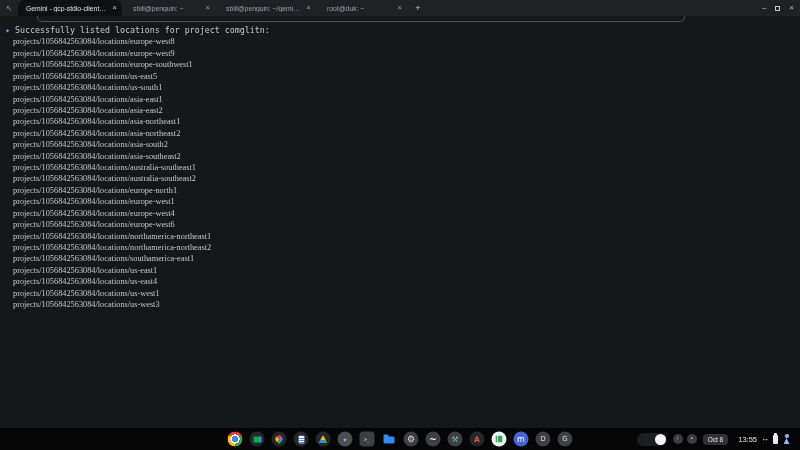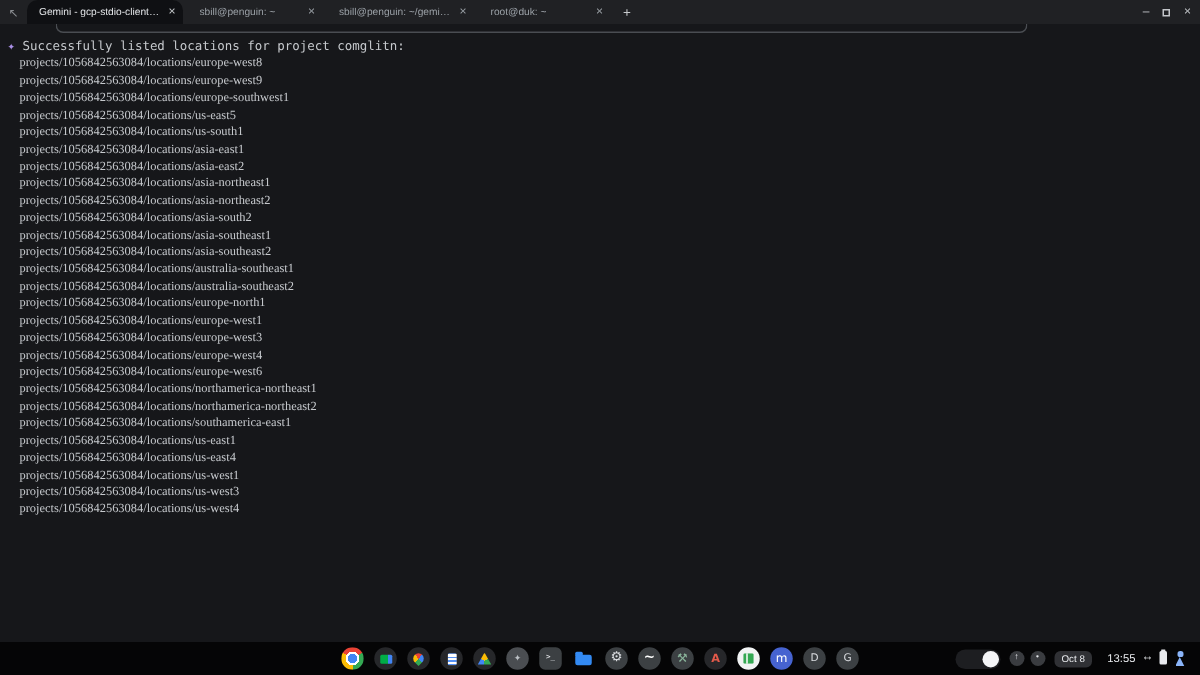--- a/index.html
+++ b/index.html
@@ -92,21 +92,21 @@
   .tray { position:absolute; right:5px; top:50%; transform:translateY(-50%);
           display:flex; align-items:center; gap:6px; }
   .toggle-pill { width:30px; height:13px; border-radius:7px; background:#1d1e21; position:relative; }
   .toggle-knob { position:absolute; right:1px; top:1px; width:11px; height:11px;
                  border-radius:50%; background:#f4f5f7; }
   .badges { display:flex; gap:4px; }
   .badge { width:10px; height:10px; border-radius:50%; background:#3a3c40; color:#e8eaed;
            font-size:5.5px; display:flex; align-items:center; justify-content:center; line-height:1; }
   .date-pill { background:#303135; border-radius:4px; padding:2px 5px;
                font-size:6.5px; color:#e8eaed; }
-  .status-cluster { display:flex; align-items:flex-start; gap:4px; padding:2px 4px; border-radius:8px; }
+  .status-cluster { display:flex; align-items:center; gap:4px; padding:2px 4px; border-radius:8px; }
   .time { font-size:7.5px; color:#e8eaed; }
   .net { font-size:8px; color:#e8eaed; line-height:1; }
   .battery { width:5px; height:9px; background:#e8eaed; border-radius:1px; position:relative; }
   .battery::before { content:""; position:absolute; top:-1.5px; left:1px; width:3px; height:1.5px;
                      background:#e8eaed; border-radius:0.5px; }
   .a11y { position:relative; width:9px; height:10px; }
   .a11y::before { content:""; position:absolute; top:0; left:3px; width:3.5px; height:3.5px;
                   border-radius:50%; background:#8ab4f8; }
   .a11y::after { content:""; position:absolute; top:4px; left:1.5px; width:6px; height:6px;
                  background:#8ab4f8; clip-path:polygon(50% 0, 100% 100%, 0 100%); }
@@ -154,37 +154,34 @@
         <div class="line loc">projects/1056842563084/locations/europe-west8</div>
         <div class="line loc">projects/1056842563084/locations/europe-west9</div>
         <div class="line loc">projects/1056842563084/locations/europe-southwest1</div>
         <div class="line loc">projects/1056842563084/locations/us-east5</div>
         <div class="line loc">projects/1056842563084/locations/us-south1</div>
         <div class="line loc">projects/1056842563084/locations/asia-east1</div>
         <div class="line loc">projects/1056842563084/locations/asia-east2</div>
         <div class="line loc">projects/1056842563084/locations/asia-northeast1</div>
         <div class="line loc">projects/1056842563084/locations/asia-northeast2</div>
         <div class="line loc">projects/1056842563084/locations/asia-south2</div>
-        <div class="line loc">projects/1056842563084/locations/asia-southeast1</div>
         <div class="line loc">projects/1056842563084/locations/asia-southeast2</div>
         <div class="line loc">projects/1056842563084/locations/australia-southeast1</div>
         <div class="line loc">projects/1056842563084/locations/australia-southeast2</div>
         <div class="line loc">projects/1056842563084/locations/europe-north1</div>
         <div class="line loc">projects/1056842563084/locations/europe-west1</div>
-        <div class="line loc">projects/1056842563084/locations/europe-west3</div>
         <div class="line loc">projects/1056842563084/locations/europe-west4</div>
         <div class="line loc">projects/1056842563084/locations/europe-west6</div>
         <div class="line loc">projects/1056842563084/locations/northamerica-northeast1</div>
         <div class="line loc">projects/1056842563084/locations/northamerica-northeast2</div>
         <div class="line loc">projects/1056842563084/locations/southamerica-east1</div>
         <div class="line loc">projects/1056842563084/locations/us-east1</div>
         <div class="line loc">projects/1056842563084/locations/us-east4</div>
         <div class="line loc">projects/1056842563084/locations/us-west1</div>
         <div class="line loc">projects/1056842563084/locations/us-west3</div>
-        <div class="line loc">projects/1056842563084/locations/us-west4</div>
       </div>
   </div>
 
   <div class="shelf">
     <div class="shelf-apps" id="shelf-apps">
         <div class="app-icon app-chrome"></div>
         <div class="app-icon app-meet"></div>
         <div class="app-icon app-maps"></div>
         <div class="app-icon app-docs"></div>
         <div class="app-icon app-drive"></div>

